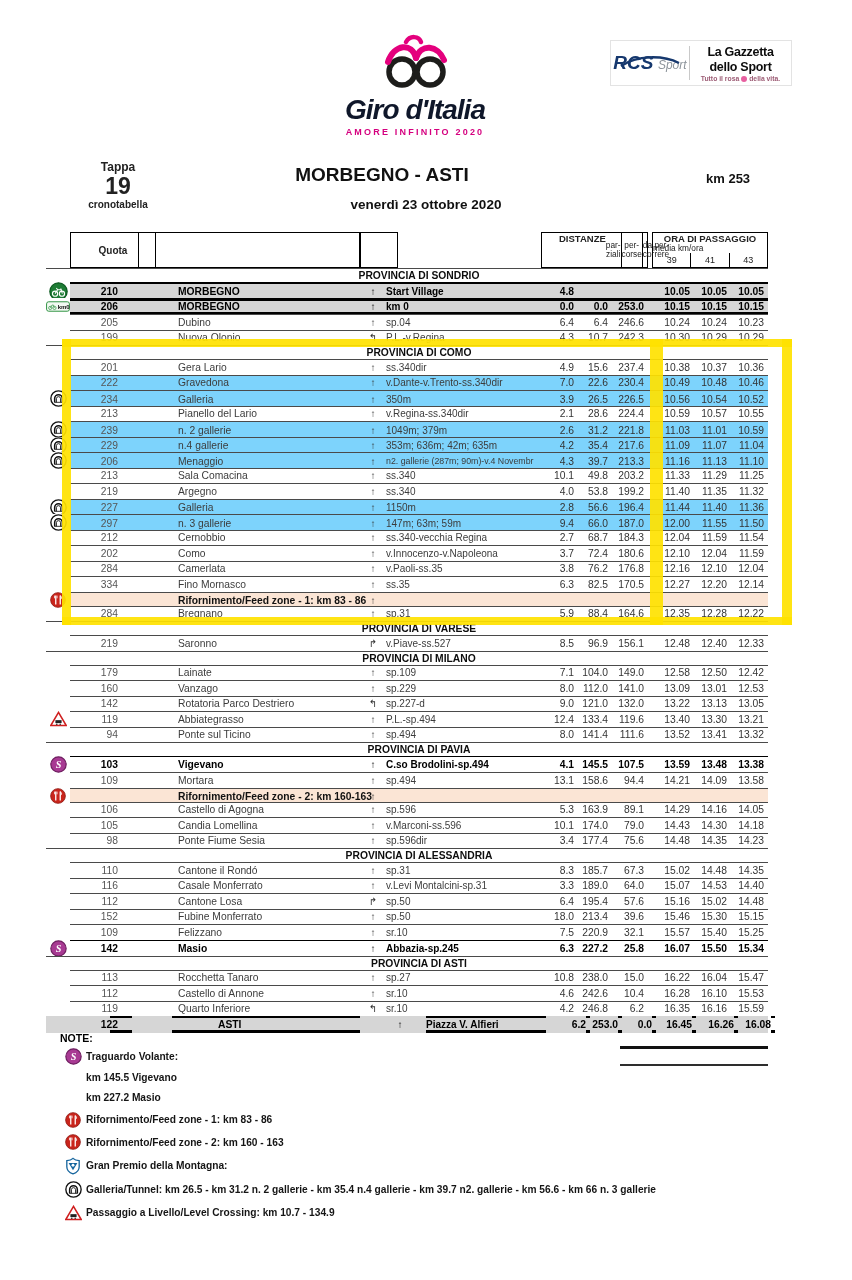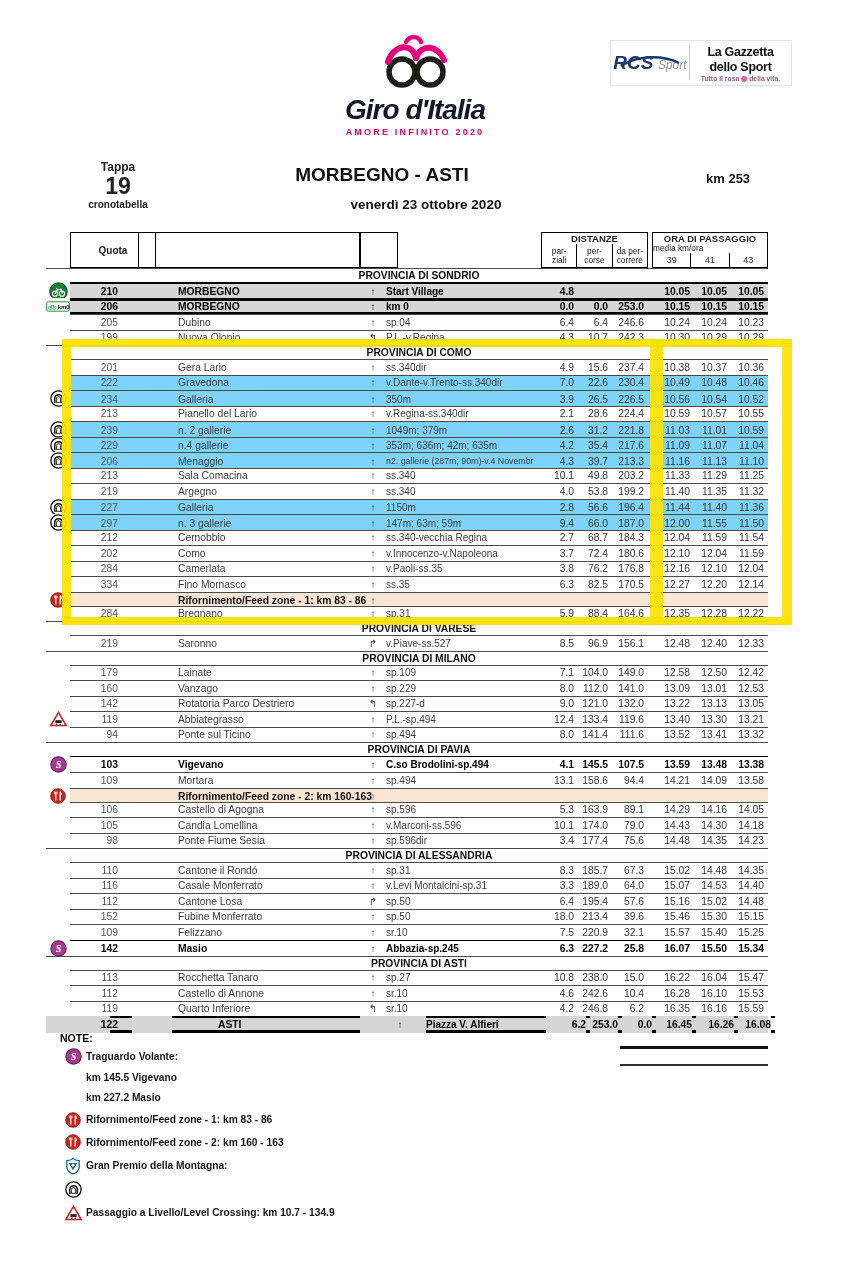--- a/index.html
+++ b/index.html
@@ -30,21 +30,21 @@
   .race-km{position:absolute;left:673px;top:171px;font-size:13px;font-weight:bold;color:#111;margin-left:33px;}
   
   .tbl{position:absolute;left:46px;top:232px;width:722px;}
   .grid{display:grid;grid-template-columns:24px 62px 228px 26px 160px 32px 34px 36px 4px 42px 37px 37px;}
   
   .thead{height:36px;position:relative;font-size:9.3px;color:#222;}
   .hbox{border:1.5px solid #000;box-sizing:border-box;display:flex;align-items:center;justify-content:center;}
   .h-quota{position:absolute;left:24px;top:0;width:86px;height:36px;font-size:10px;font-weight:600;}
   .h-name{position:absolute;left:92px;top:0;width:222px;height:36px;}
   .h-arrow{position:absolute;left:314px;top:0;width:38px;height:36px;}
-  .h-dist{position:absolute;left:495px;top:0;width:107px;height:36px;border:1.5px solid #000;box-sizing:border-box;display:flex;flex-direction:column;}
+  .h-dist{position:absolute;left:495px;top:0;width:107px;height:36px;border:1.5px solid #000;box-sizing:border-box;display:flex;flex-direction:row;padding-left:17px;}
   .h-dist-title{font-weight:bold;font-size:9.5px;text-align:center;line-height:11px;}
   .h-dist-cols{flex:1;display:flex;}
   .h-dist-cols>div{flex:1;text-align:center;font-size:8.3px;line-height:8.6px;border-left:1px solid #000;display:flex;flex-direction:column;justify-content:center;}
   .h-dist-cols>div:first-child{border-left:none;}
   .h-ora{position:absolute;left:606px;top:0;width:116px;height:36px;border:1.5px solid #000;box-sizing:border-box;display:flex;flex-direction:column;}
   .h-ora-title{font-weight:bold;font-size:9.5px;text-align:center;line-height:11px;}
   .h-media{font-size:8.3px;line-height:9px;}
   .h-speeds{flex:1;display:flex;}
   .h-speeds>div{flex:1;text-align:center;font-size:9px;border-left:1px solid #000;display:flex;align-items:center;justify-content:center;}
   .h-speeds>div:first-child{border-left:none;}
@@ -972,20 +972,21 @@
         </div>
         <div class="note-item">
           <div class="note-ic">
             <svg width="17" height="17" viewBox="0 0 20 20">
               <circle cx="10" cy="10" r="9" fill="#fff" stroke="#111" stroke-width="1.6"></circle>
               <path d="M5.5 14.5 V10 a4.5 4.5 0 0 1 9 0 v4.5" fill="none" stroke="#111" stroke-width="1.8"></path>
               <path d="M7.6 14.5 V10.2 a2.4 2.4 0 0 1 4.8 0 v4.3" fill="none" stroke="#111" stroke-width="1"></path>
               <path d="M5 14.5 h10" stroke="#111" stroke-width="1"></path>
             </svg>
           </div>
+          <div class="note-text">Galleria/Tunnel:   km 26.5 - km 31.2 n. 2 gallerie - km 35.4 n.4 gallerie - km 39.7 n2. gallerie -  km 56.6 - km 66 n. 3 gallerie</div>
         </div>
         <div class="note-item">
           <div class="note-ic">
             <svg width="17" height="16" viewBox="0 0 22 20">
               <path d="M11 1.5 L21 18.5 L1 18.5 Z" fill="#fff" stroke="#cf1f1f" stroke-width="2"></path>
               <rect x="7" y="11.5" width="8" height="3.8" fill="#222"></rect>
               <circle cx="8.8" cy="16.8" r="1" fill="#222"></circle>
               <circle cx="13.2" cy="16.8" r="1" fill="#222"></circle>
             </svg>
           </div>

